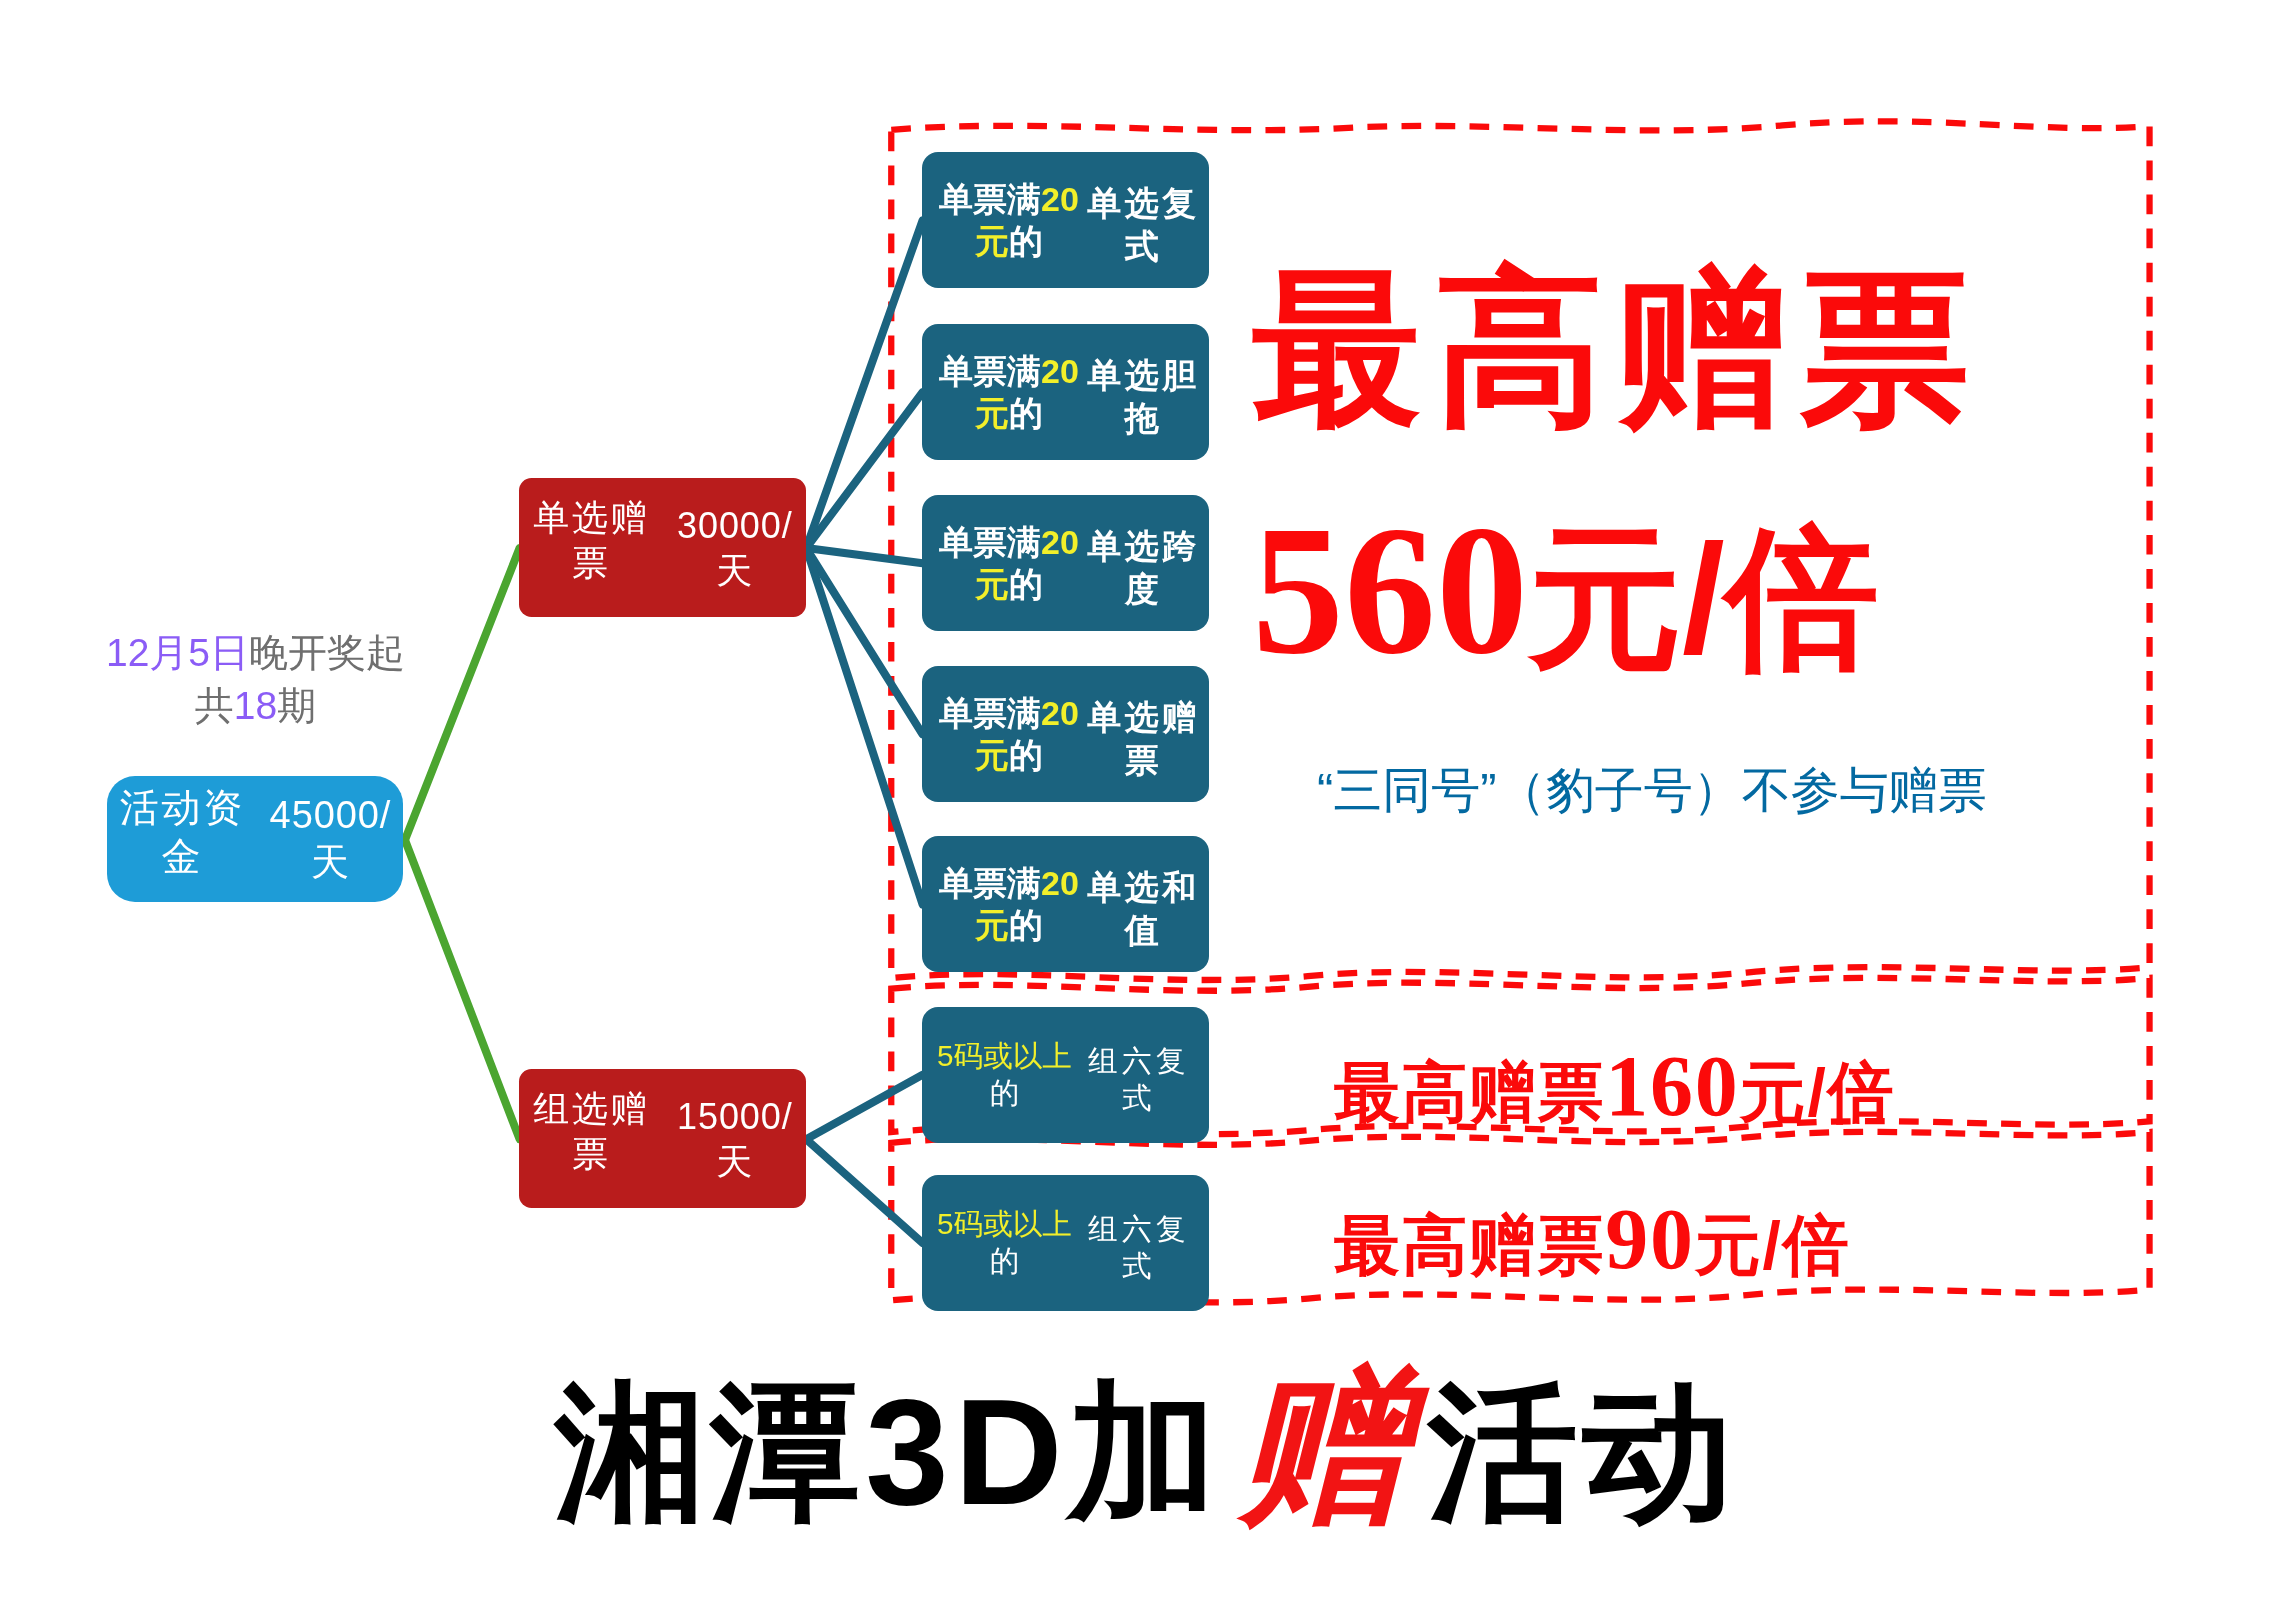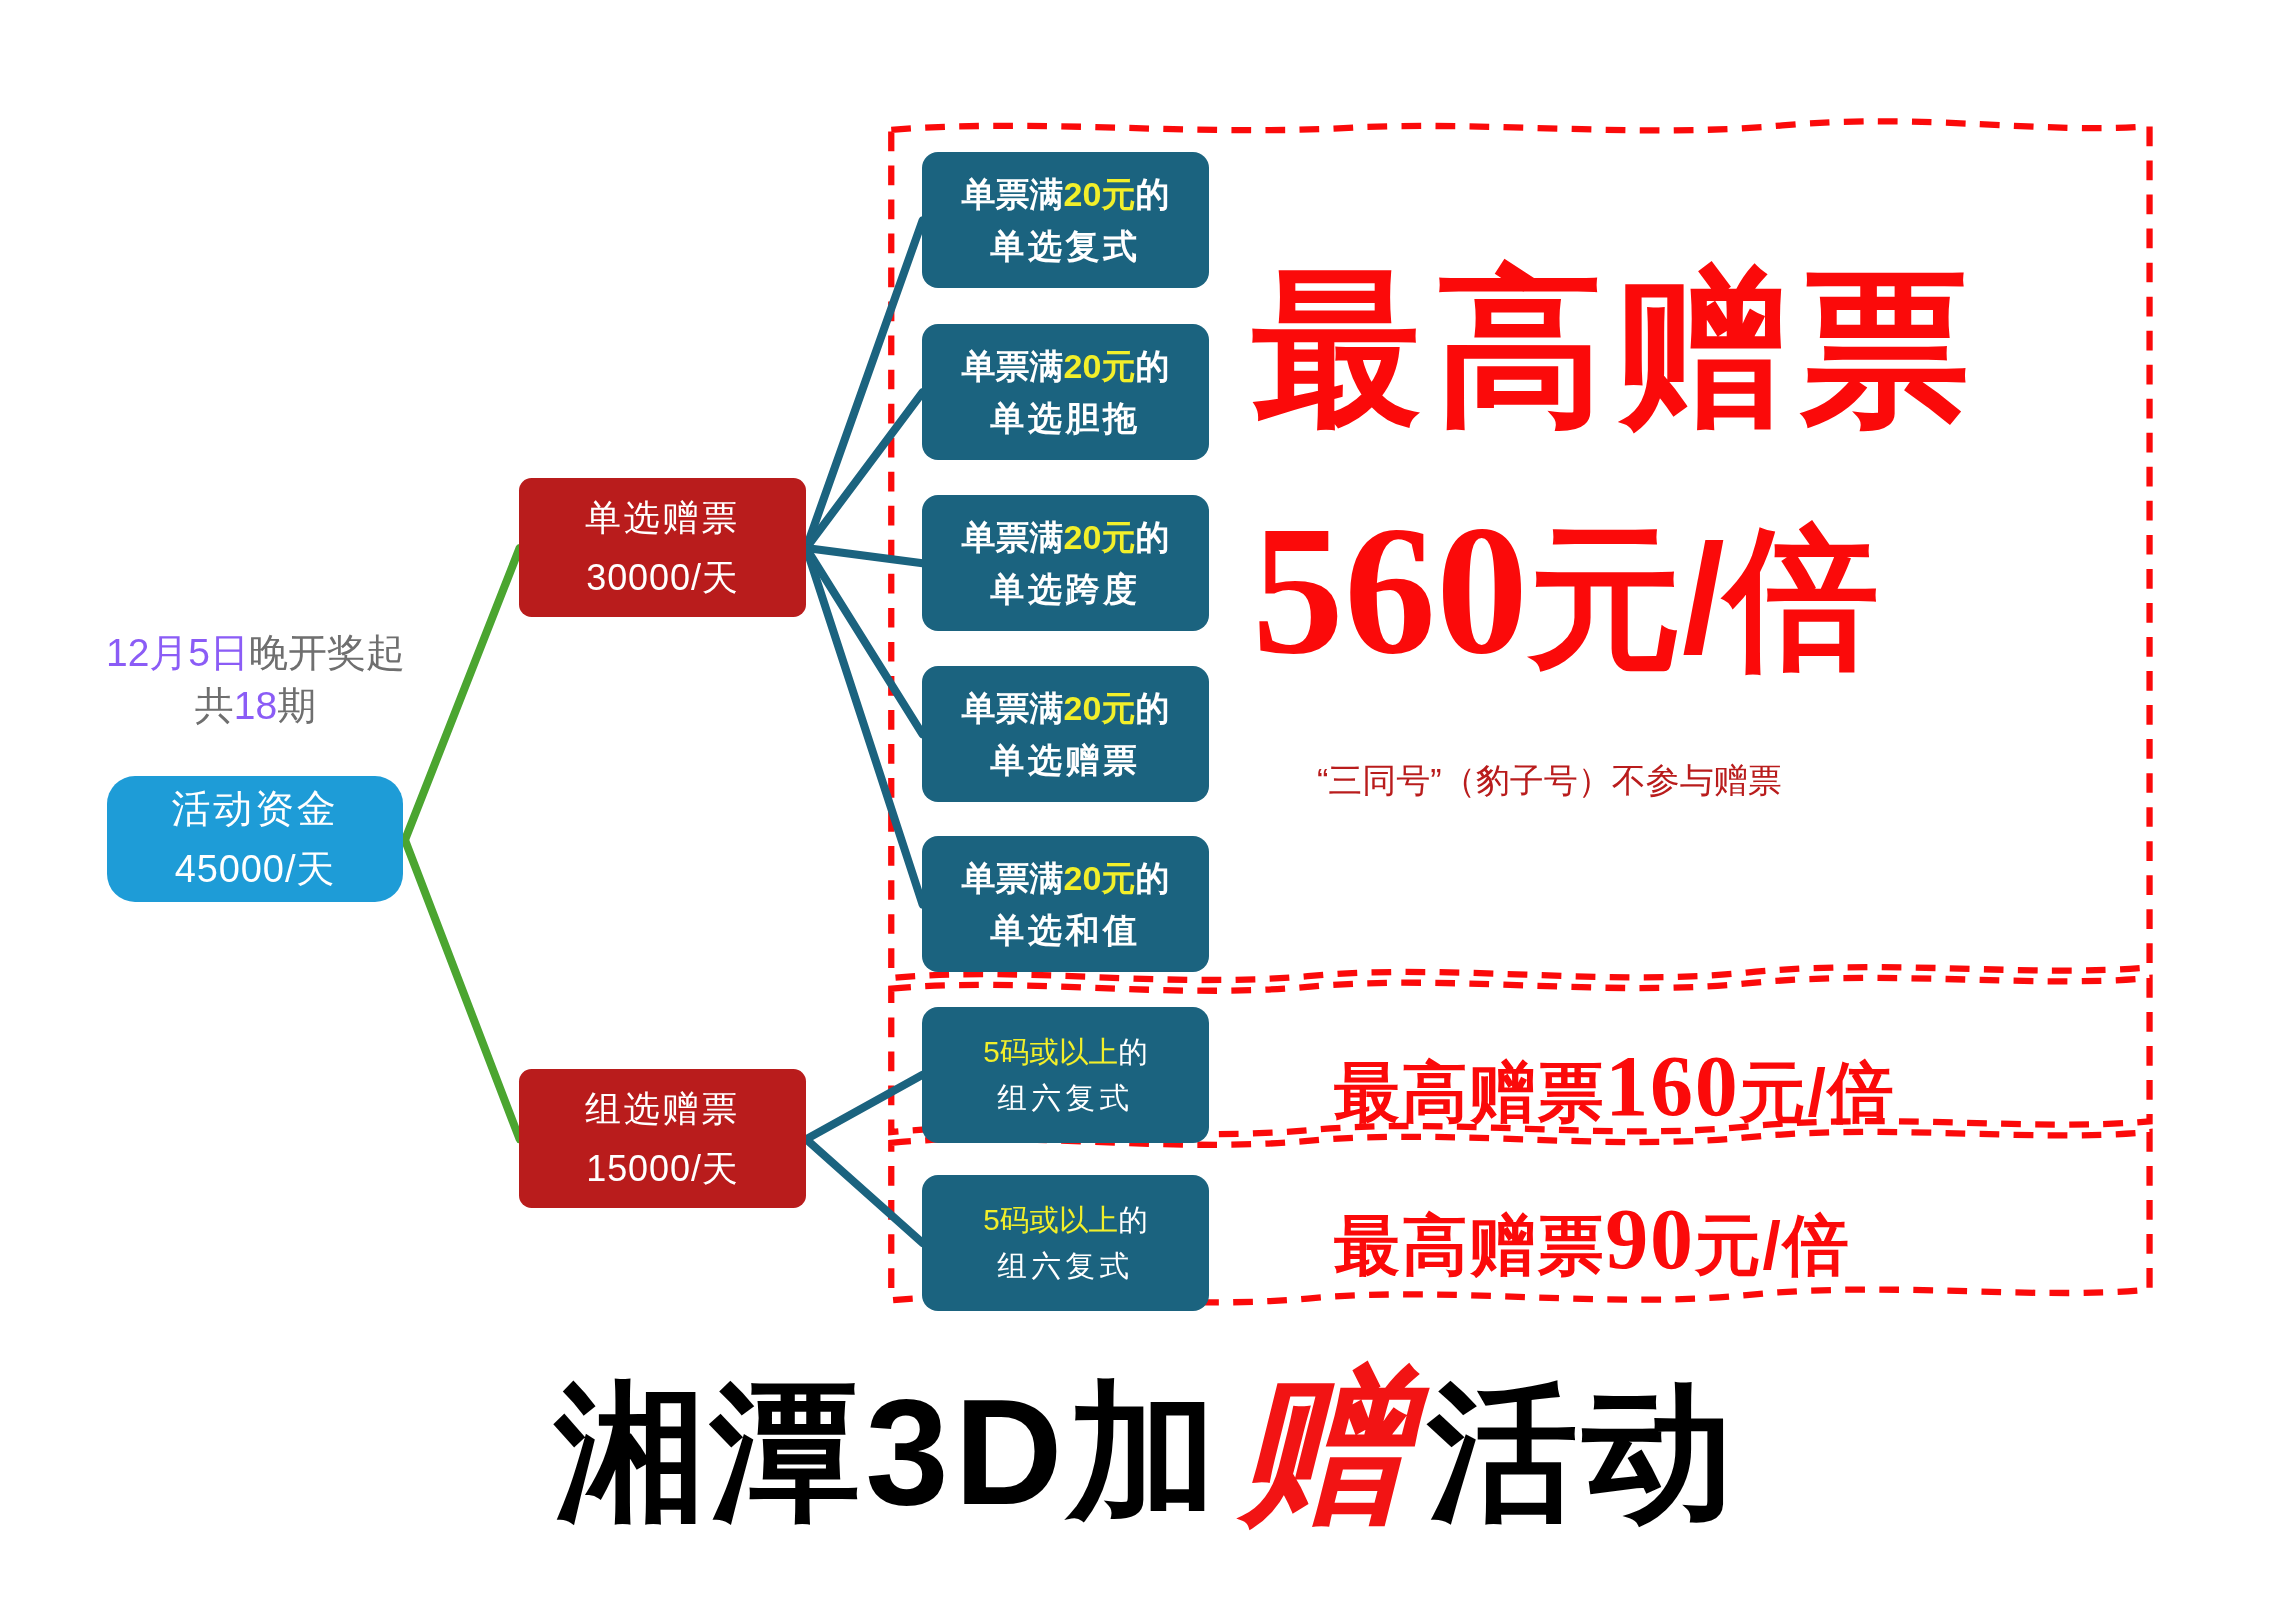--- a/index.html
+++ b/index.html
@@ -25,21 +25,21 @@
     width: 2293px; height: 1621px;
     pointer-events: none;
   }
 
   
   .node {
     position: absolute;
     box-sizing: border-box;
     border-radius: 14.3px;
     display: flex;
-    flex-direction: column;
+    flex-direction: row;
     align-items: center;
     justify-content: center;
     color: #ffffff;
     text-align: center;
     line-height: 1.25;
   }
 
   .node-blue {
     background: #1e9cd7;
     width: 296px;
@@ -129,22 +129,22 @@
     font-family: "Liberation Serif", "DejaVu Serif", serif;
   }
   #promo-line2 .unit {
     font-family: "Liberation Sans", "DejaVu Sans", sans-serif;
     font-size: 154px;
   }
   #promo-note {
     position: absolute;
     left: 1317px;
     top: 758px;
-    font-size: 34px;
-    color: #b91c1c;
+    font-size: 49px;
+    color: #0369a1;
     white-space: nowrap;
   }
 
   .promo-row {
     position: absolute;
     color: #fb0a0a;
     font-weight: bold;
     white-space: nowrap;
     font-size: 66px;
     letter-spacing: 1.8px;

